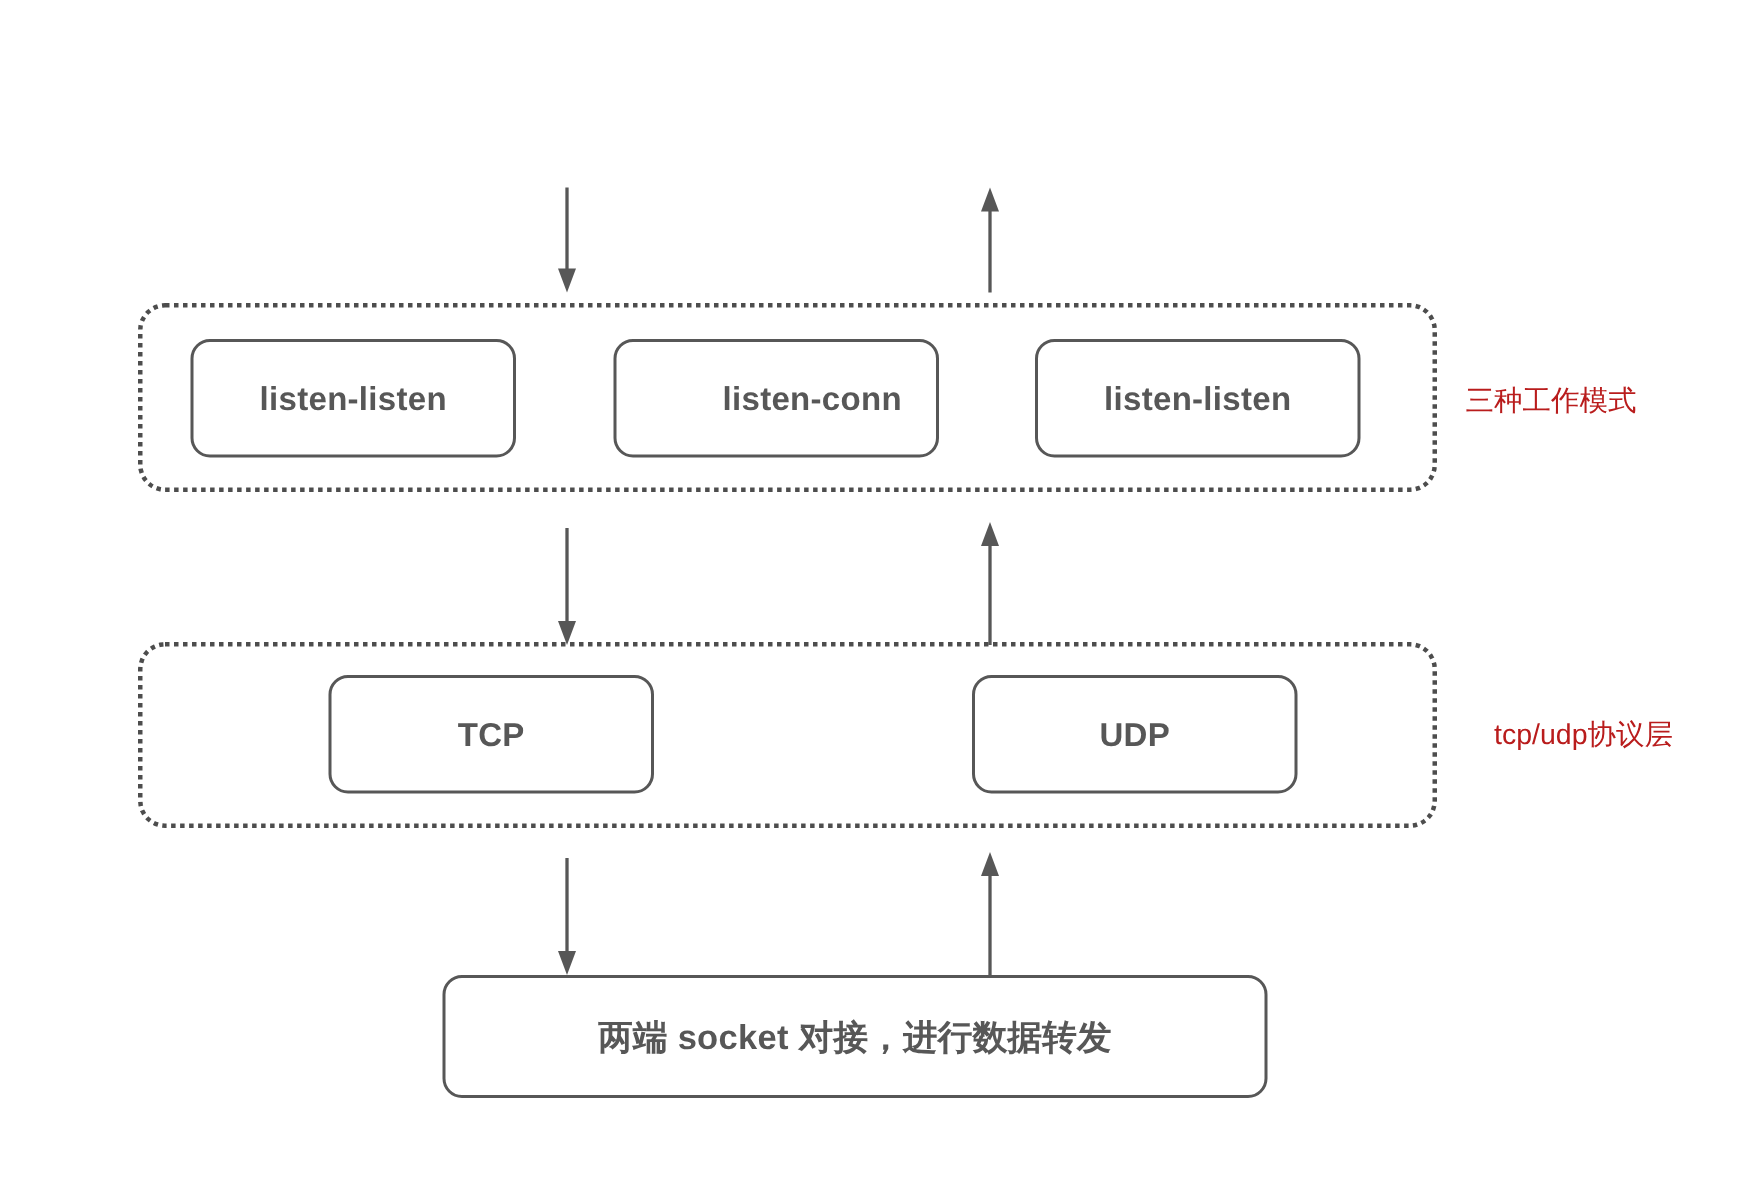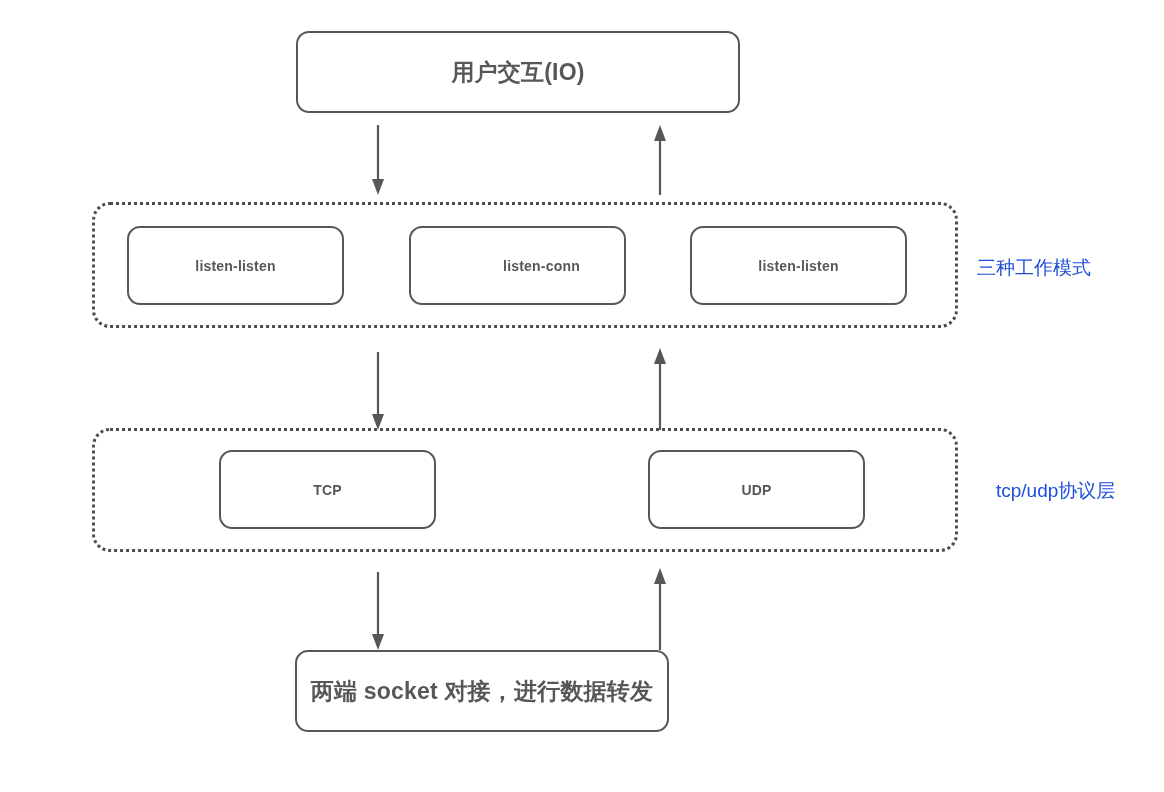--- a/index.html
+++ b/index.html
@@ -32,60 +32,57 @@
     justify-content: center;
     text-align: center;
     color: #575757;
     letter-spacing: 0.2px;
   }
   .node-lg {
     font-size: 23px;
     font-weight: 700;
   }
   .node-md {
-    font-size: 14px;
+    font-size: 22px;
     font-weight: 700;
   }
 
   
   .group {
     position: absolute;
     box-sizing: border-box;
     border: 3px dotted #4d4d4d;
     border-radius: 18px;
     background: transparent;
   }
 
   
   .side-label {
     position: absolute;
     font-size: 19px;
     font-weight: 400;
-    color: #1d4ed8;
+    color: #b91c1c;
     white-space: nowrap;
     line-height: 1;
   }
 
   
   .arrow {
     position: absolute;
   }
   .arrow svg {
     display: block;
     overflow: visible;
   }
 </style>
 </head>
 <body>
 
 <div id="canvas">
 
-  <div class="node node-lg" style="left:296px; top:31px; width:444px; height:82px;">
-    <span>用户交互(IO)</span>
-  </div>
 
   <div class="arrow" style="left:368px; top:125px;">
     <svg width="20" height="70" viewBox="0 0 20 70">
       <line x1="10" y1="0" x2="10" y2="58" stroke="#575757" stroke-width="2.2"></line>
       <polygon points="10,70 4,54 16,54" fill="#575757"></polygon>
     </svg>
   </div>
 
   <div class="arrow" style="left:650px; top:125px;">
     <svg width="20" height="70" viewBox="0 0 20 70">
@@ -145,17 +142,17 @@
     </svg>
   </div>
 
   <div class="arrow" style="left:650px; top:568px;">
     <svg width="20" height="82" viewBox="0 0 20 82">
       <line x1="10" y1="82" x2="10" y2="12" stroke="#575757" stroke-width="2.2"></line>
       <polygon points="10,0 4,16 16,16" fill="#575757"></polygon>
     </svg>
   </div>
 
-  <div class="node node-lg" style="left:295px; top:650px; width:374px; height:82px;">
+  <div class="node node-lg" style="left:295px; top:650px; width:550px; height:82px;">
     <span>两端 socket 对接，进行数据转发</span>
   </div>
 
 </div>
 
 </body></html>

